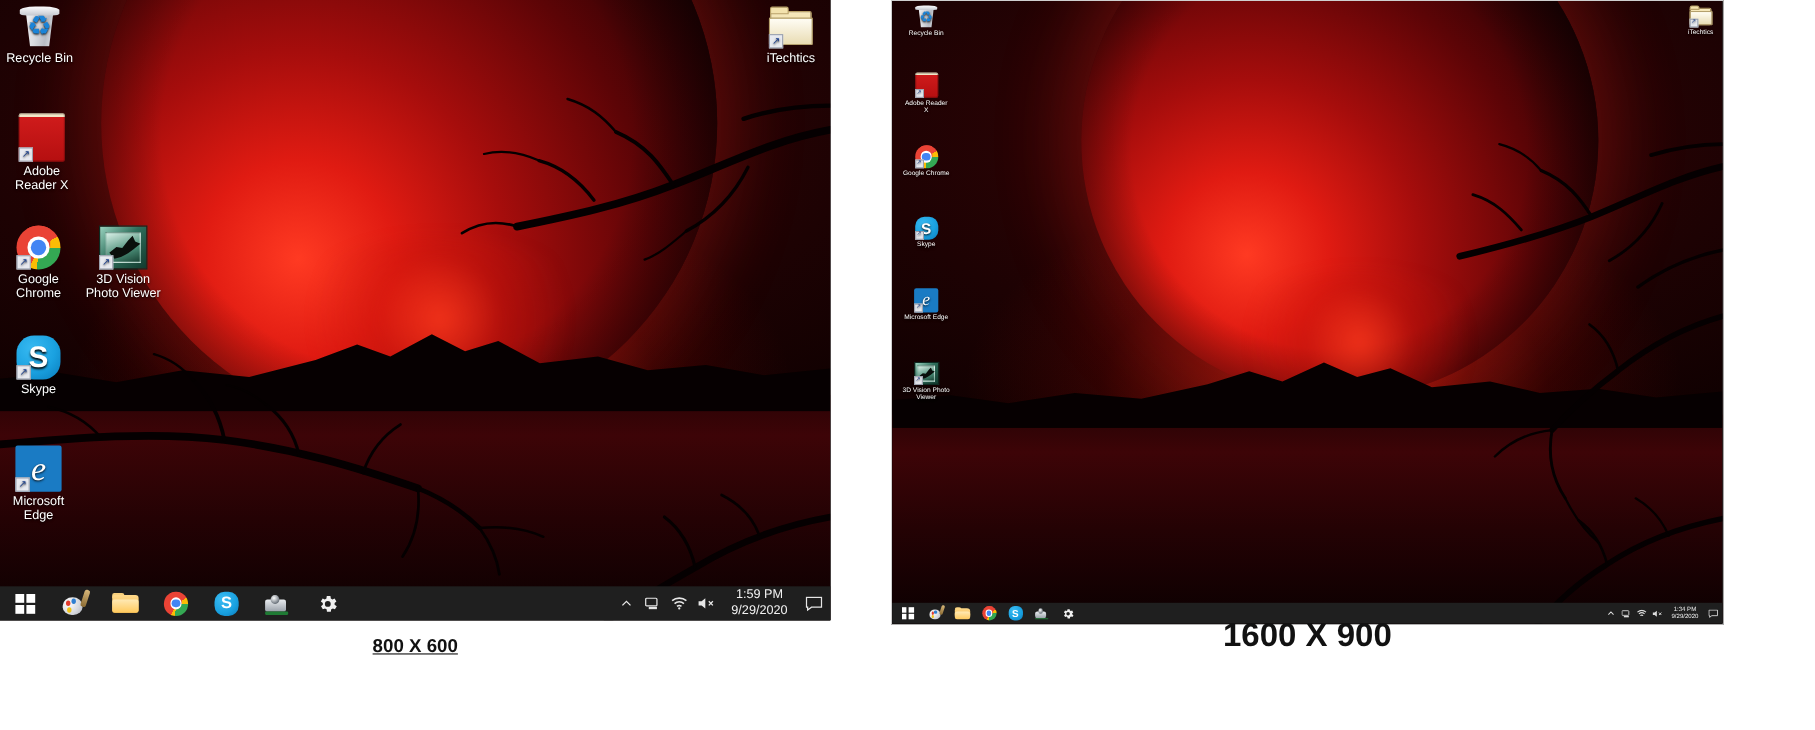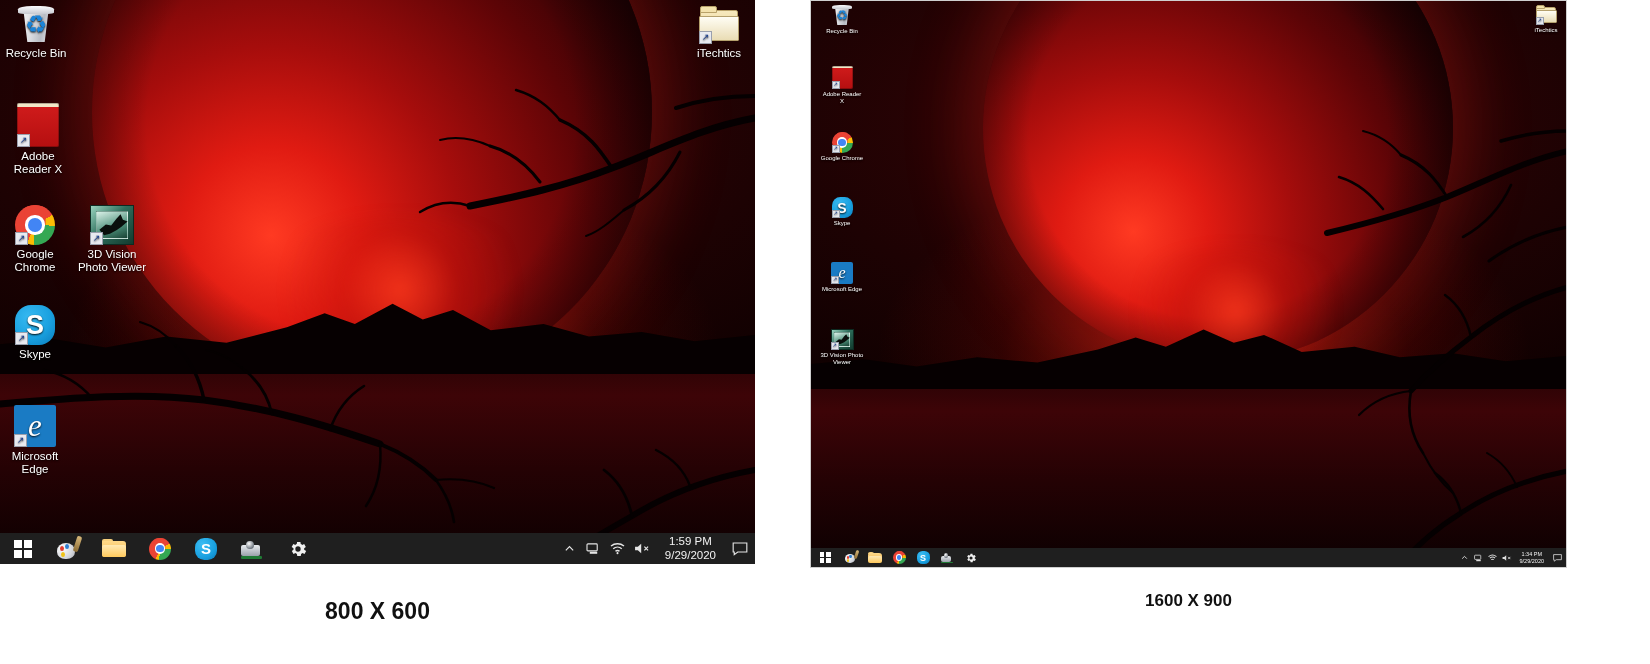--- a/index.html
+++ b/index.html
@@ -421,21 +421,21 @@
         </div>
         <div class="tray-ico" style="width:30px;height:31px;">
           <svg width="16" height="14" viewBox="0 0 18 16">
             <path d="M1.2 1.2h15.6v10.2H6.4L2.4 14.4v-3H1.2z" fill="none" stroke="#e6e6e6" stroke-width="1.3"></path>
           </svg>
         </div>
       </div>
     </div>
   </div>
 
-  <div class="caption" style="left:0px; top:598px; width:755px; font-size:23px;">800 X 600</div>
+  <div class="caption" style="left:0px; top:578px; width:755px; font-size:17px;text-decoration:underline;">800 X 600</div>
 
   <div class="monitor mon-border" style="left:810px; top:0px; width:757px; height:568px;">
     <div class="desk-wall">
       <div class="wp-sky"></div>
       <div class="wp-planet" style="left:172px; top:-108px; width:470px; height:470px;"></div>
       <div class="wp-glow" style="left:300px; top:245px; width:250px; height:130px;"></div>
       <div class="wp-water" style="height:190px;"></div>
       <div class="wp-horizon" style="bottom:190px;"></div>
       <div class="wp-ridge" style="bottom:178px; height:66px;"></div>
       <div class="wp-branch" style="left:0; top:0; width:757px; height:568px;">
@@ -633,15 +633,15 @@
         </div>
         <div class="tray-ico" style="width:17px;height:19px;">
           <svg width="9" height="8" viewBox="0 0 18 16">
             <path d="M1.2 1.2h15.6v10.2H6.4L2.4 14.4v-3H1.2z" fill="none" stroke="#dcdcdc" stroke-width="1.6"></path>
           </svg>
         </div>
       </div>
     </div>
   </div>
 
-  <div class="caption" style="left:810px; top:591px; width:757px; font-size:17px;">1600 X 900</div>
+  <div class="caption" style="left:810px; top:561px; width:757px; font-size:30px;">1600 X 900</div>
 
 </div>
 
 </body></html>

